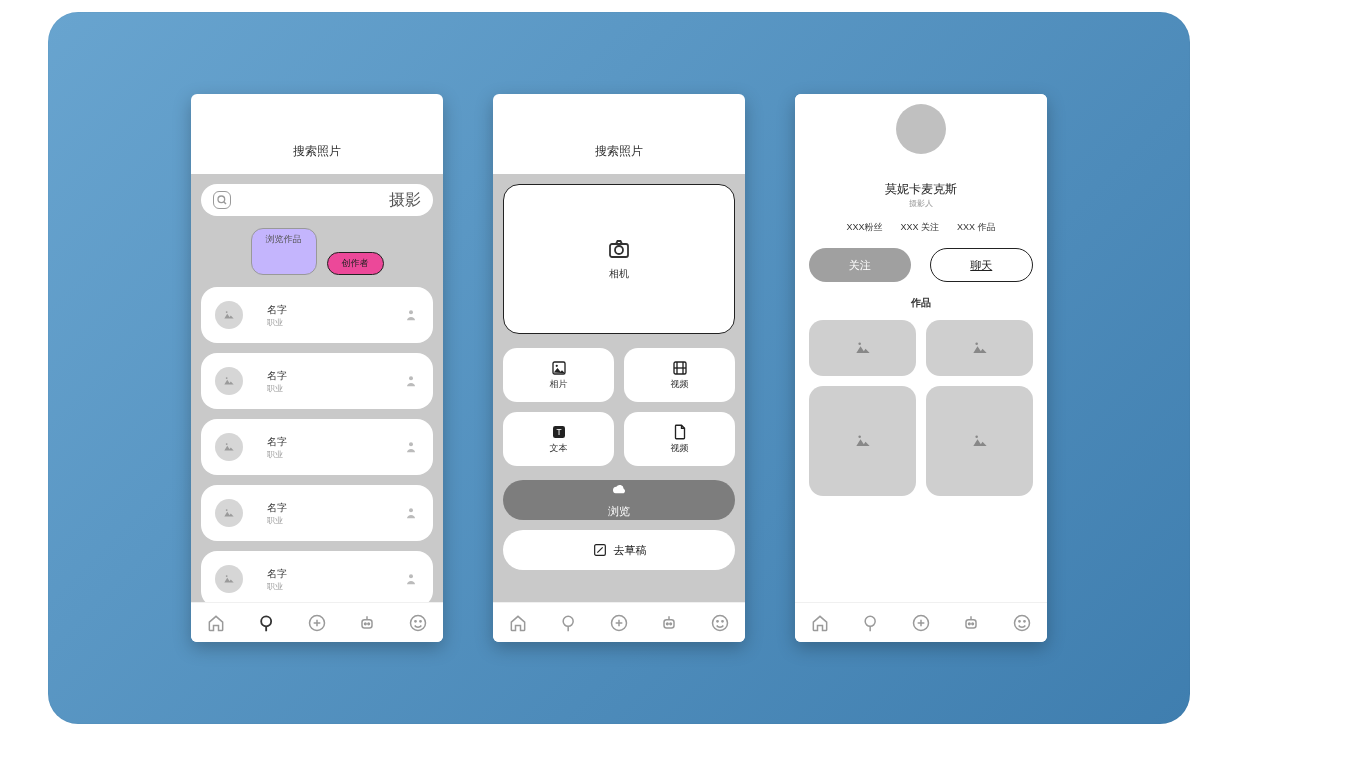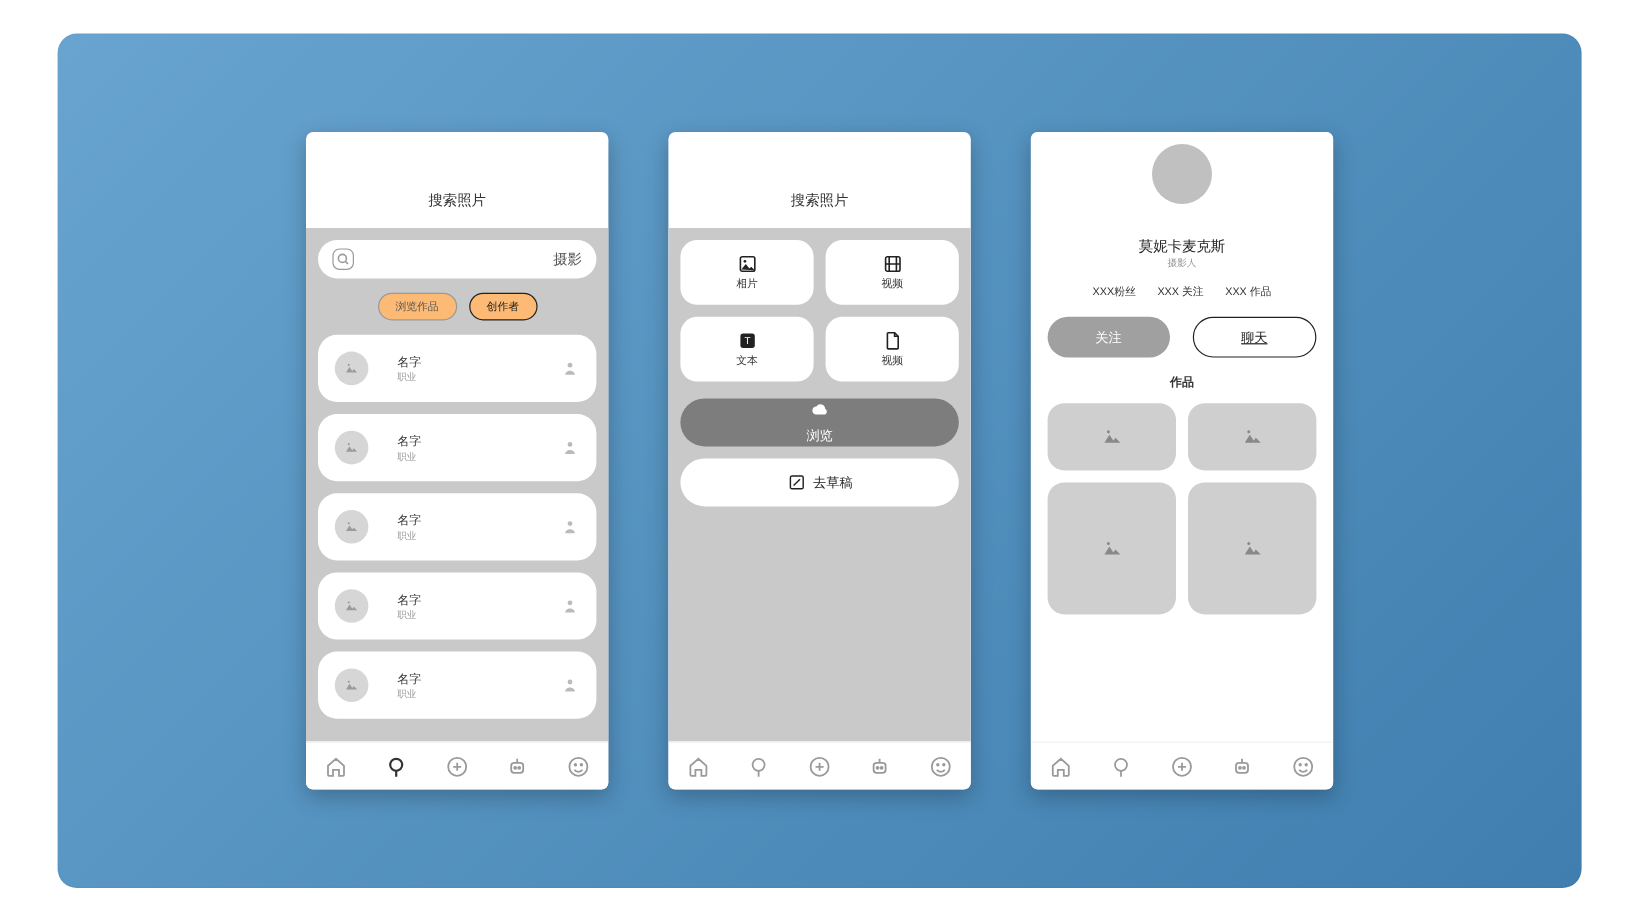--- a/index.html
+++ b/index.html
@@ -6,24 +6,24 @@
   body {
     width: 1366px;
     height: 768px;
     background: #fff;
     font-family: -apple-system, "Helvetica Neue", Arial, sans-serif;
     overflow: hidden;
   }
   .stage {
     position: absolute;
     left: 48px;
-    top: 28px;
-    width: 1270px;
+    top: 12px;
+    width: 1142px;
     height: 712px;
-    border-radius: 16px;
+    border-radius: 30px;
     background: linear-gradient(135deg, #68a4cf 0%, #3f7eaf 100%);
     box-shadow: 0 0 0 1px rgba(0,0,0,0.02) inset;
   }
   .phones {
     position: absolute;
     left: 50%;
     top: 50%;
     transform: translate(-50%, -50%);
     display: flex;
     gap: 50px;
@@ -101,41 +101,42 @@
     margin-bottom: 12px;
   }
   .search-pill .sicon {
     width: 18px; height: 18px;
     border: 1.5px solid #9a9a9a;
     border-radius: 6px;
     display: flex; align-items: center; justify-content: center;
   }
   .search-pill .spacer { flex: 1; }
   .search-term {
-    font-size: 12px;
+    font-size: 16px;
     color: #555;
   }
   .seg {
     display: flex;
     justify-content: center;
     gap: 10px;
     margin-bottom: 12px;
   }
   .seg-btn {
     font-size: 9px;
     padding: 4px 14px;
     border-radius: 12px;
     border: 1px solid #999;
     color: #555;
-    background: #fdba74;
+    background: #c4b5fd;
   }
   .seg-btn.active {
-    background: #fdba74;
+    background: #ec4899;
     border-color: #222;
     color: #222;
+    margin-top: 24px;
   }
   .creator-card {
     background: #fff;
     border-radius: 16px;
     height: 56px;
     display: flex;
     align-items: center;
     padding: 0 14px;
     gap: 24px;
     margin-bottom: 10px;
@@ -415,20 +416,28 @@
             </svg>
           </div>
       </div>
     </div>
 
     <div class="phone">
       <div class="phone-header">
         <div class="phone-title">搜索照片</div>
       </div>
       <div class="phone-body gray">
+        <div class="camera-box">
+          <svg viewBox="0 0 24 24" fill="none" stroke="currentColor" stroke-width="1.8">
+              <rect x="3" y="7" width="18" height="13" rx="2"></rect>
+              <circle cx="12" cy="13" r="4"></circle>
+              <path d="M9 7l1.5-3h3L15 7"></path>
+            </svg>
+          <div class="cam-label">相机</div>
+        </div>
         <div class="tool-grid">
           <div class="tool-cell">
             <svg viewBox="0 0 24 24" fill="currentColor">
                 <rect x="4" y="4" width="16" height="16" rx="2" fill="none" stroke="currentColor" stroke-width="1.8"></rect>
                 <circle cx="9" cy="9" r="1.5"></circle>
                 <path d="M5 18l5-6 4 5 2-2 4 4"></path>
               </svg>
             <div class="tool-label">相片</div>
           </div>
           <div class="tool-cell">

